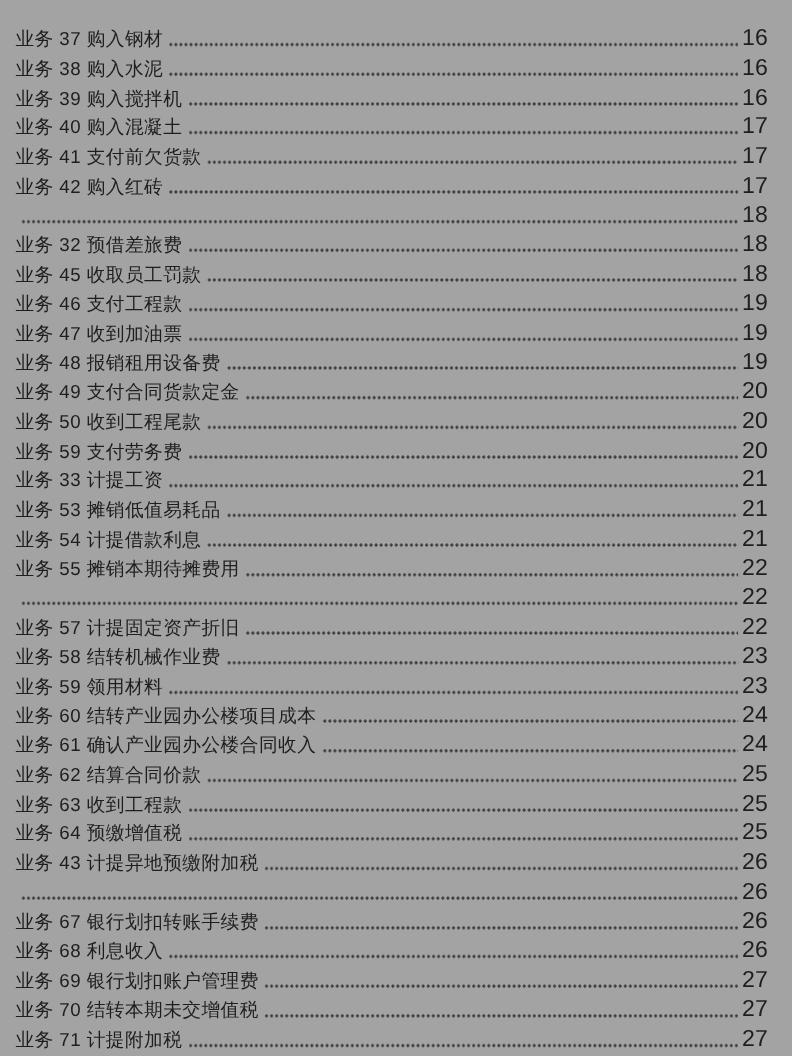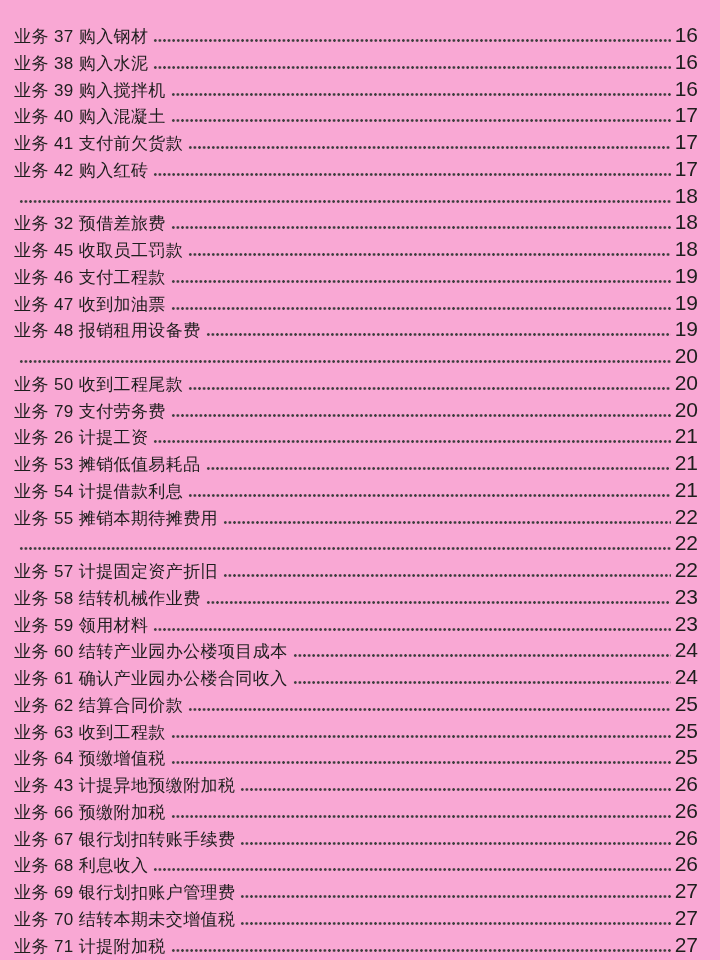--- a/index.html
+++ b/index.html
@@ -5,21 +5,21 @@
   * { margin: 0; padding: 0; box-sizing: border-box; }
   html, body {
     background: #ffffff;
     font-family: "Liberation Sans", "DejaVu Sans", sans-serif;
   }
   .page {
     position: relative;
     width: 720px;
     height: 960px;
     margin: 0 auto;
-    background: #f9a8d4;
+    background: #a3a3a3;
     overflow: hidden;
     padding: 22px 22px 0 14px;
   }
   .toc {
     display: flex;
     flex-direction: column;
   }
   .toc-row {
     display: flex;
     align-items: baseline;
@@ -122,38 +122,39 @@
     <span class="toc-page">19</span>
   </div>
 
   <div class="toc-row">
     <span class="toc-label">业务 48 报销租用设备费</span>
     <span class="toc-leader"></span>
     <span class="toc-page">19</span>
   </div>
 
   <div class="toc-row">
+    <span class="toc-label">业务 49 支付合同货款定金</span>
     <span class="toc-leader"></span>
     <span class="toc-page">20</span>
   </div>
 
   <div class="toc-row">
     <span class="toc-label">业务 50 收到工程尾款</span>
     <span class="toc-leader"></span>
     <span class="toc-page">20</span>
   </div>
 
   <div class="toc-row">
-    <span class="toc-label">业务 79 支付劳务费</span>
+    <span class="toc-label">业务 59 支付劳务费</span>
     <span class="toc-leader"></span>
     <span class="toc-page">20</span>
   </div>
 
   <div class="toc-row">
-    <span class="toc-label">业务 26 计提工资</span>
+    <span class="toc-label">业务 33 计提工资</span>
     <span class="toc-leader"></span>
     <span class="toc-page">21</span>
   </div>
 
   <div class="toc-row">
     <span class="toc-label">业务 53 摊销低值易耗品</span>
     <span class="toc-leader"></span>
     <span class="toc-page">21</span>
   </div>
 
@@ -222,21 +223,20 @@
     <span class="toc-page">25</span>
   </div>
 
   <div class="toc-row">
     <span class="toc-label">业务 43 计提异地预缴附加税</span>
     <span class="toc-leader"></span>
     <span class="toc-page">26</span>
   </div>
 
   <div class="toc-row">
-    <span class="toc-label">业务 66 预缴附加税</span>
     <span class="toc-leader"></span>
     <span class="toc-page">26</span>
   </div>
 
   <div class="toc-row">
     <span class="toc-label">业务 67 银行划扣转账手续费</span>
     <span class="toc-leader"></span>
     <span class="toc-page">26</span>
   </div>
 

